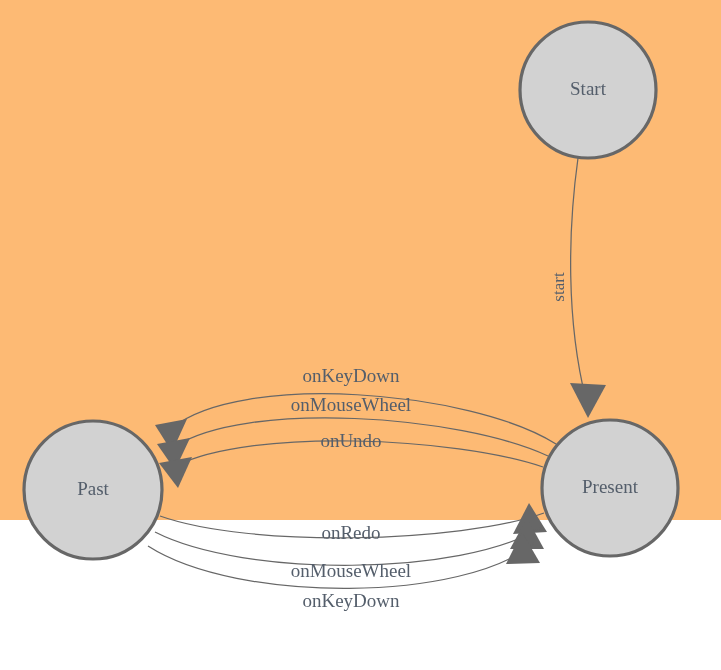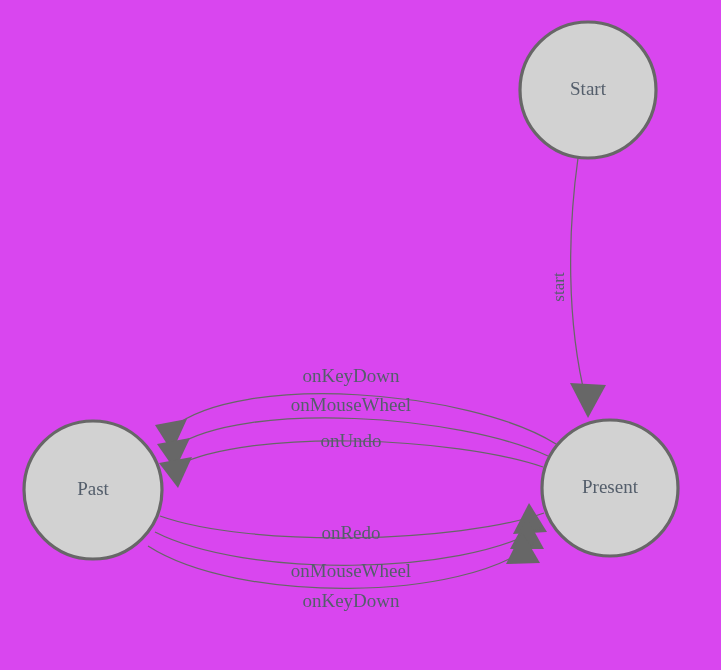--- a/index.html
+++ b/index.html
@@ -9,22 +9,22 @@
   }
   body {
     width: 721px;
     height: 670px;
     overflow: hidden;
     font-family: "Liberation Serif", "DejaVu Serif", serif;
   }
   #diagram-canvas {
     position: relative;
     width: 721px;
-    height: 670px;
-    background: #d946ef;
+    height: 520px;
+    background: #fdba74;
   }
   svg#state-graph {
     position: absolute;
     top: 0;
     left: 0;
     width: 721px;
     height: 670px;
     display: block;
   }
   .node-circle {

